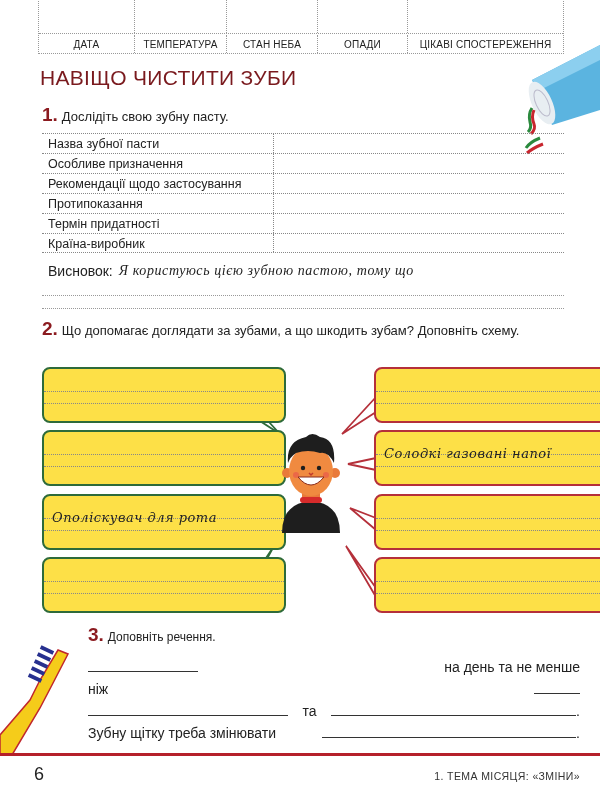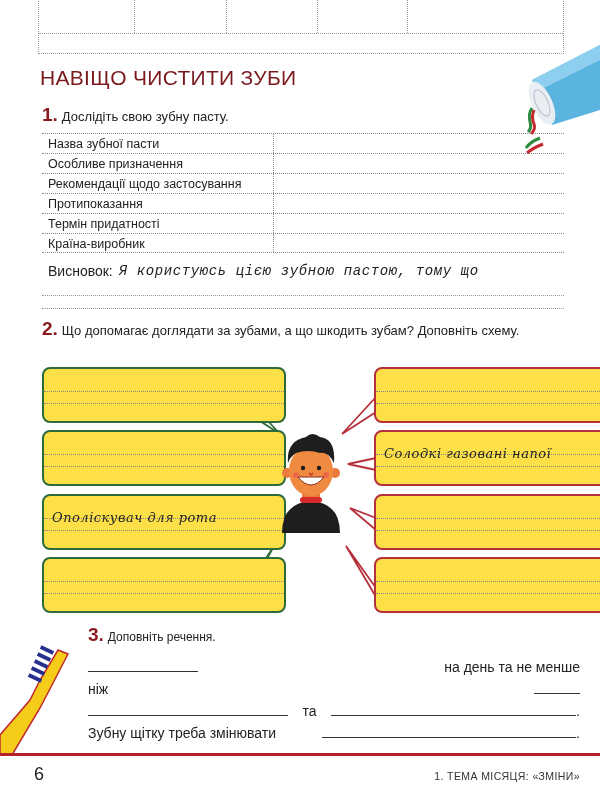--- a/index.html
+++ b/index.html
@@ -21,21 +21,21 @@
   .task1 { position: absolute; left: 42px; top: 104px; font-size: 13px; display: flex; align-items: baseline; }
 
   
   .info-table { position: absolute; left: 42px; top: 133px; width: 522px; }
   .info-row { height: 20px; border-top: 1px dotted #888; display: flex; }
   .info-row:last-child { border-bottom: 1px dotted #888; }
   .info-label { width: 232px; font-size: 12.5px; padding-left: 6px; line-height: 20px; border-right: 1px dotted #888; color: #222; }
   .info-value { flex: 1; }
 
   .conclusion { position: absolute; left: 48px; top: 263px; font-size: 14px; display: flex; align-items: flex-end; }
-  .hand { font-family: Liberation Mono, monospace; font-style: italic; font-size: 14px; margin-left: 6px; letter-spacing: 0.6px; color: #222; }
+  .hand { font-family: Liberation Serif, serif; font-style: italic; font-size: 14px; margin-left: 6px; letter-spacing: 0.6px; color: #222; }
   .conc-line { position: absolute; left: 42px; width: 522px; border-top: 1px dotted #999; }
 
   .task2 { position: absolute; left: 42px; top: 318px; font-size: 13px; display: flex; align-items: baseline; }
 
   
   .box { position: absolute; width: 244px; height: 56px; border: 2px solid; border-radius: 8px; background: #fde047; }
   .box.green { border-color: #2e6b3a; padding-left: 24px; }
   .box.red { border-color: #b5303a; }
   .box .dl { position: absolute; left: 0; right: 0; border-top: 1px dotted #888; }
   .box .dl1 { top: 22px; } .box .dl2 { top: 34px; }
@@ -56,20 +56,27 @@
 </head>
 <body>
 
 <div class="weather-table">
   <div class="wt-row-top">
     <div class="wt-cell c1"></div>
     <div class="wt-cell c2"></div>
     <div class="wt-cell c3"></div>
     <div class="wt-cell c4"></div>
     <div class="wt-cell c5"></div>
+  </div>
+  <div class="wt-row-head">
+    <div class="wt-cell c1">ДАТА</div>
+    <div class="wt-cell c2">ТЕМПЕРАТУРА</div>
+    <div class="wt-cell c3">СТАН НЕБА</div>
+    <div class="wt-cell c4">ОПАДИ</div>
+    <div class="wt-cell c5">ЦІКАВІ СПОСТЕРЕЖЕННЯ</div>
   </div>
 </div>
 
 <svg style="position:absolute;left:500px;top:20px;" width="100" height="145" viewBox="0 0 100 145">
   <polygon points="32,60 100,25 100,90 52,105" fill="#5bb4e0"></polygon>
   <polygon points="32,60 100,25 100,40 40,70" fill="#8ccfef"></polygon>
   <ellipse cx="42" cy="83" rx="10" ry="23" fill="#e8eef2" transform="rotate(-25 42 83)"></ellipse>
   <ellipse cx="42" cy="83" rx="6" ry="14" fill="none" stroke="#bbc" stroke-width="1" transform="rotate(-25 42 83)"></ellipse>
   <path d="M32,88 q-4,6 -2,14 q2,6 -2,10" stroke="#2b8a3e" stroke-width="3" fill="none"></path>
   <path d="M34,90 q-3,7 0,14 q2,5 -3,10" stroke="#c8262e" stroke-width="3" fill="none"></path>

